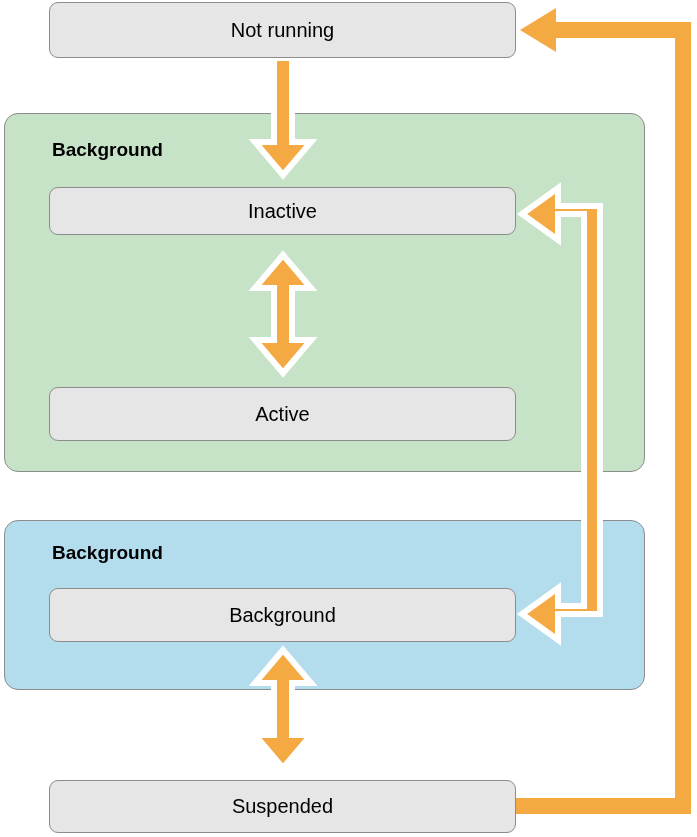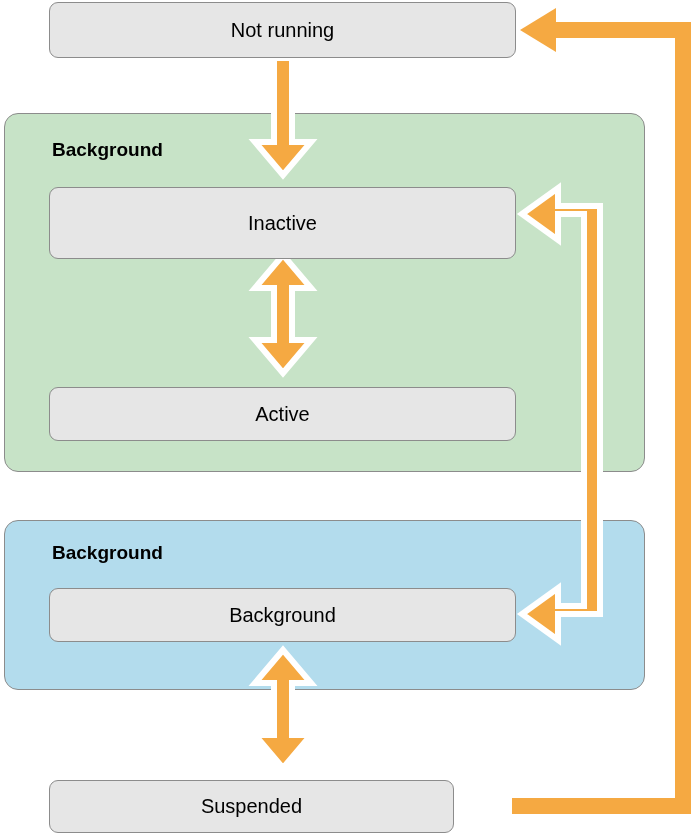--- a/index.html
+++ b/index.html
@@ -116,29 +116,29 @@
                        558,588 558,606
                        584,606 584,214
                        558,214 558,240" fill="#f5a942" stroke="#ffffff" stroke-width="6" stroke-linejoin="miter"></polygon>
     </g>
   </svg>
 
   <div class="state-box" style="left:49px; top:2px; width:467px; height:56px;">
     <span>Not running</span>
   </div>
 
-  <div class="state-box" style="left:49px; top:187px; width:467px; height:72px;">
+  <div class="state-box" style="left:49px; top:187px; width:467px; height:48px;">
     <span>Inactive</span>
   </div>
 
   <div class="state-box" style="left:49px; top:381px; width:467px; height:54px;margin-top:6px;">
     <span>Active</span>
   </div>
 
   <div class="state-box" style="left:49px; top:588px; width:467px; height:54px;">
     <span>Background</span>
   </div>
 
-  <div class="state-box" style="left:49px; top:780px; width:405px; height:53px;">
+  <div class="state-box" style="left:49px; top:780px; width:467px; height:53px;">
     <span>Suspended</span>
   </div>
 
 </div>
 
 </body></html>

